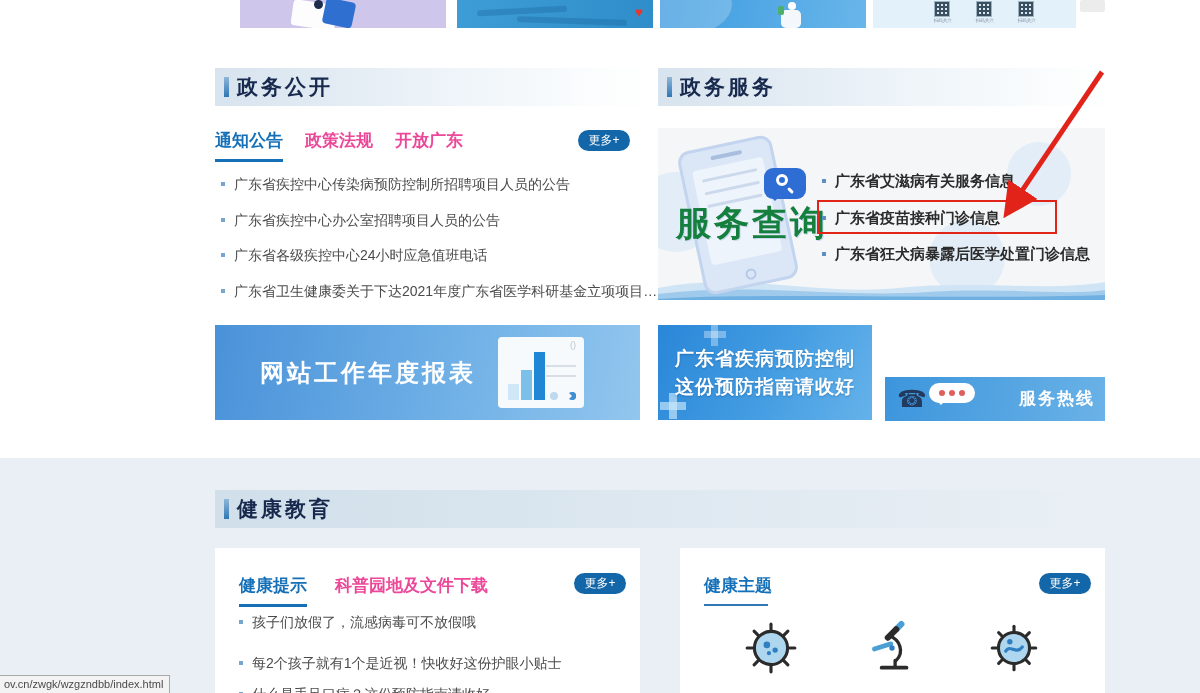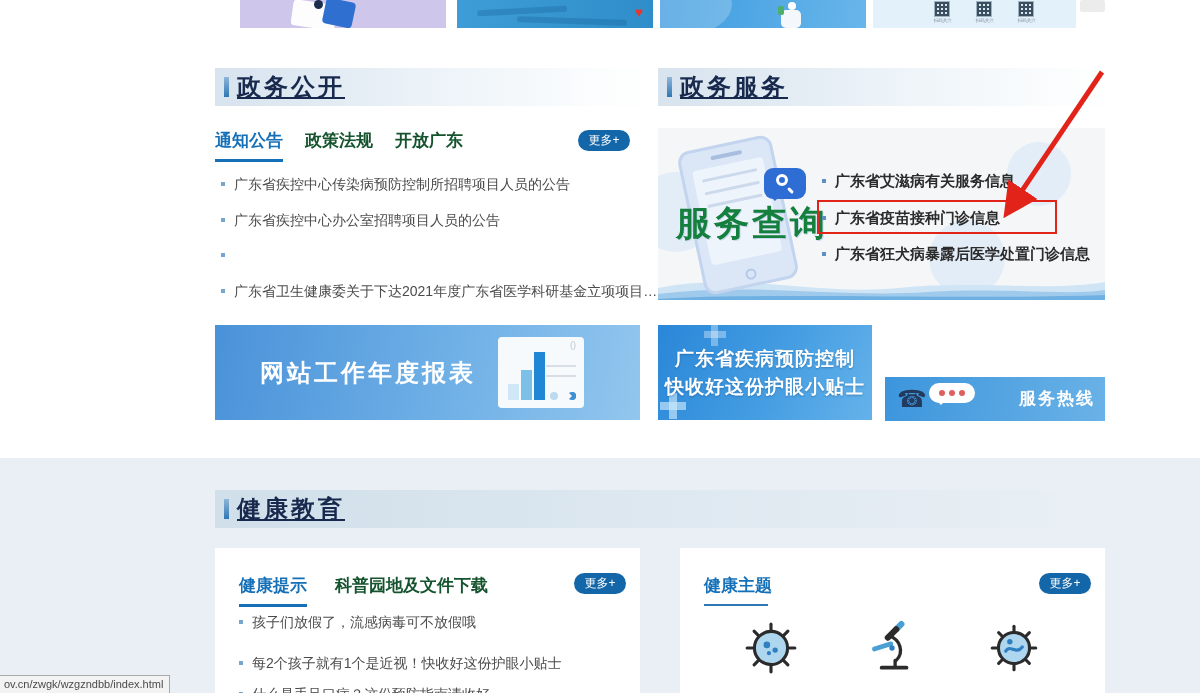--- a/index.html
+++ b/index.html
@@ -26,27 +26,27 @@
   .qr .qr-img { width:16px; height:16px; margin:0 auto; background:
       repeating-linear-gradient(0deg,#3a4f60 0 2px,transparent 2px 4px),
       repeating-linear-gradient(90deg,#3a4f60 0 2px,#dce8f0 2px 4px); border:1px solid #9fb4c2; }
   .qr .qr-cap { display:block; font-size:5px; color:#7b8a99; transform:scale(.9); white-space:nowrap; }
   .gray-sliver { position:absolute; left:1080px; top:0; width:25px; height:12px; background:#ececec; border-radius:2px; }
 
   
   .sec-bar { position:absolute; height:38px; background:linear-gradient(90deg,#d7e3ee 0%,#eef4f9 55%,#fdfefe 95%); display:flex; align-items:center; }
   .sec-bar.on-band { background:linear-gradient(90deg,#d0dfea 0%,#dfe9f1 55%,rgba(233,239,244,0) 98%); }
   .accent { width:5px; height:20px; margin:0 8px 0 9px; background:linear-gradient(180deg,#8fb6d8,#2f78b5); }
-  .sec-title { font-family:"Liberation Serif","DejaVu Serif",serif; font-weight:bold; font-size:24px; color:#18294e; letter-spacing:3px;text-decoration:underline; }
+  .sec-title { font-family:"Liberation Serif","DejaVu Serif",serif; font-weight:bold; font-size:21px; color:#18294e; letter-spacing:3px; }
 
   
   .tab { font-size:17px; font-weight:bold; cursor:pointer; position:relative; }
   .tab-active { color:#1570b8; }
   .tab-active::after { content:""; position:absolute; left:0; right:0; bottom:-10px; height:3px; background:#1570b8; }
-  .tab-idle { color:#14532d; }
+  .tab-idle { color:#ec4899; }
   .pill { position:absolute; width:52px; height:21px; border-radius:11px; background:#1366a8; color:#fff;
           font-size:12px; text-align:center; line-height:21px; cursor:pointer; }
 
   
   .news-item { position:absolute; left:221px; width:420px; font-size:14px; color:#4b4b4b; cursor:pointer; white-space:nowrap; }
   .bullet { display:inline-block; width:4px; height:4px; background:#76a6cf; margin-right:9px; vertical-align:3px; }
 
   
   .svc-panel { position:absolute; left:658px; top:128px; width:447px; height:172px; background:#f5f6f8; overflow:hidden; }
   .svc-circle { position:absolute; border-radius:50%; background:#e2edf7; }
@@ -159,21 +159,21 @@
 
   <div style="position:absolute;left:215px;top:129px;display:flex;gap:22px;">
     <span class="tab tab-active">通知公告</span>
     <span class="tab tab-idle">政策法规</span>
     <span class="tab tab-idle">开放广东</span>
   </div>
   <div class="pill" style="left:578px;top:130px;">更多+</div>
 
   <div class="news-item" style="top:176px;"><i class="bullet"></i><span>广东省疾控中心传染病预防控制所招聘项目人员的公告</span></div>
   <div class="news-item" style="top:212px;"><i class="bullet"></i><span>广东省疾控中心办公室招聘项目人员的公告</span></div>
-  <div class="news-item" style="top:247px;"><i class="bullet"></i></div>
+  <div class="news-item" style="top:247px;"><i class="bullet"></i><span>广东省各级疾控中心24小时应急值班电话</span></div>
   <div class="news-item" style="top:283px;"><i class="bullet"></i><span>广东省卫生健康委关于下达2021年度广东省医学科研基金立项项目…</span></div>
 
   <div class="svc-panel">
     <div class="svc-circle" style="left:-22px;top:44px;width:80px;height:80px;"></div>
     <div class="svc-circle" style="right:34px;top:14px;width:64px;height:64px;"></div>
     <div class="svc-circle" style="right:100px;bottom:4px;width:76px;height:76px;"></div>
     <svg class="wave" viewBox="0 0 447 34">
       <path d="M0,22 C80,6 160,30 240,22 C320,14 390,26 447,16 L447,34 L0,34 Z" fill="#cfe4f5"></path>
       <path d="M0,28 C90,16 180,32 270,26 C350,21 410,30 447,24 L447,34 L0,34 Z" fill="#9fcaec"></path>
       <path d="M0,33 C120,26 300,34 447,29 L447,34 L0,34 Z" fill="#6fb0e2"></path>
@@ -221,21 +221,21 @@
       <div class="donut" style="right:8px;border:4px solid #3f8fd0;border-left-color:transparent;"></div>
     </div>
   </div>
 
   <div class="promo lab">
     <div class="cross" style="left:46px;top:6px;width:22px;height:7px;"></div>
     <div class="cross" style="left:53px;top:-1px;width:7px;height:22px;"></div>
     <div class="cross" style="left:2px;bottom:10px;width:26px;height:8px;background:rgba(205,233,250,.65);"></div>
     <div class="cross" style="left:11px;bottom:1px;width:8px;height:26px;background:rgba(205,233,250,.65);"></div>
     <span class="lab-line">广东省疾病预防控制</span>
-    <span class="lab-line">快收好这份护眼小贴士</span>
+    <span class="lab-line">这份预防指南请收好</span>
   </div>
 
 
   <div class="promo side-banner hotline">
     <span class="tel-glyph">☎</span>
     <div class="tel-bubble">
         <i></i>
         <i></i>
         <i></i>
       </div>

